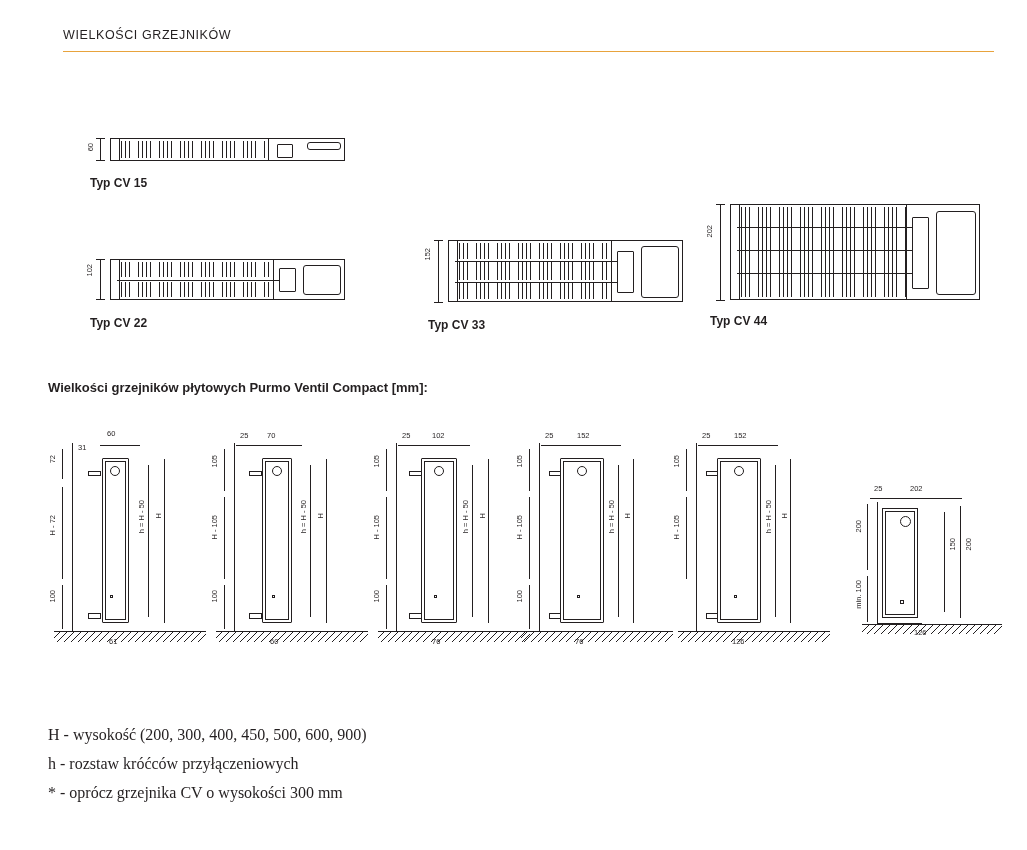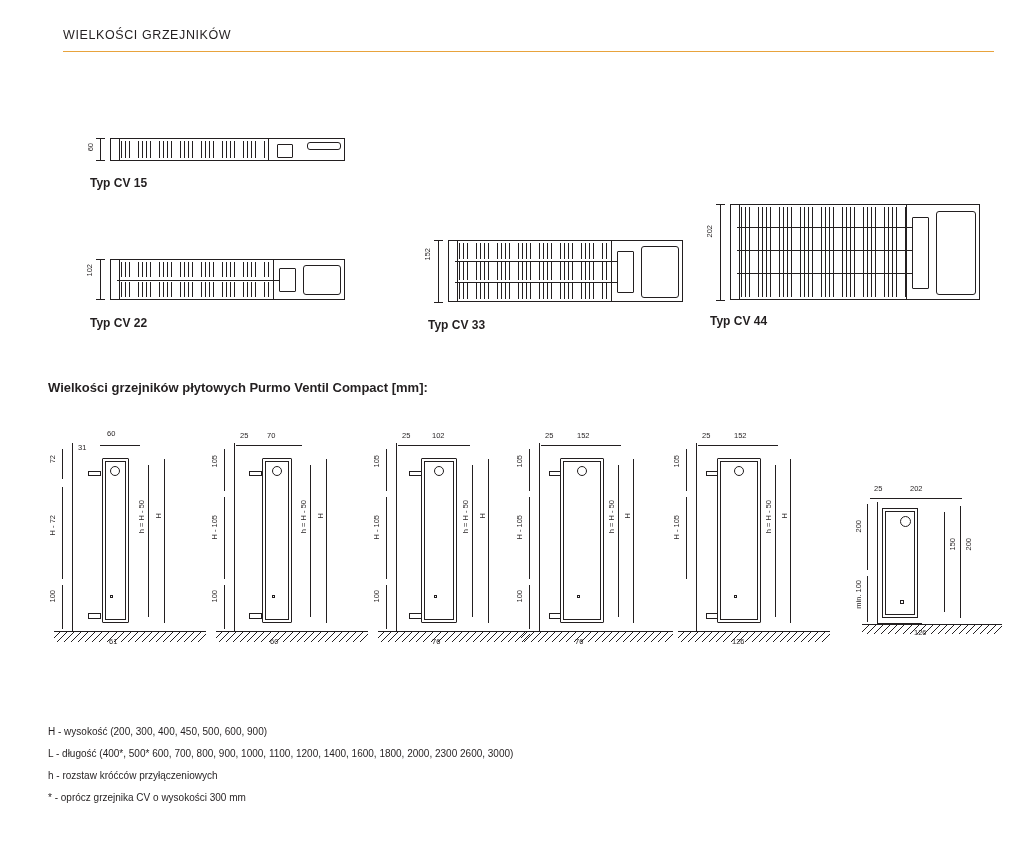--- a/index.html
+++ b/index.html
@@ -230,24 +230,25 @@
   }
 
   
   .legend {
     position: absolute;
     left: 48px;
     top: 726px;
     width: 900px;
   }
   .legend-line {
-    font-size: 10px;
+    font-size: 16px;
     color: #231f20;
     margin-bottom: 11px;
     white-space: nowrap;
+    font-family: Liberation Serif, serif;
   }
 </style>
 </head>
 <body>
 
 <div class="page">
 
   <div class="header">
     <div class="header-title">WIELKOŚCI GRZEJNIKÓW</div>
     <div class="header-rule"></div>
@@ -526,18 +527,17 @@
     <div class="lbl v" style="position:absolute; writing-mode:vertical-rl; transform:rotate(180deg); font-size:7.5px; left:112px; top:58px;">200</div>
     <div class="dimline-v" style="left:92px; top:32px; height:100px;"></div>
     <div class="dimline-v" style="left:108px; top:26px; height:112px;"></div>
 
     <div class="lbl" style="position:absolute; font-size:7.5px; left:62px; top:148px;">126</div>
     <div class="dimline-h" style="left:26px; top:143px; width:44px;"></div>
   </div>
 
   <div class="legend">
     <div class="legend-line">H - wysokość (200, 300, 400, 450, 500, 600, 900)</div>
-    <div class="legend-line">L - długość (400*, 500* 600, 700, 800, 900, 1000, 1100, 1200, 1400, 1600, 1800, 2000, 2300  2600, 3000)</div>
     <div class="legend-line">h - rozstaw króćców przyłączeniowych</div>
     <div class="legend-line">* - oprócz grzejnika CV o wysokości 300 mm</div>
   </div>
 
 </div>
 
 </body></html>

